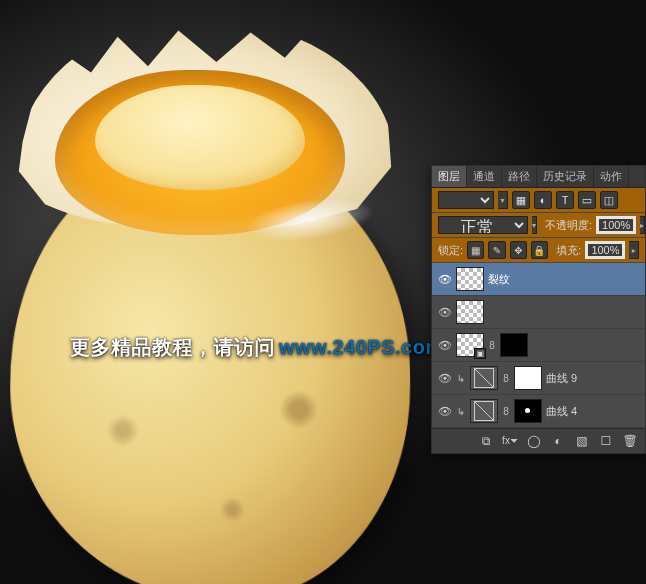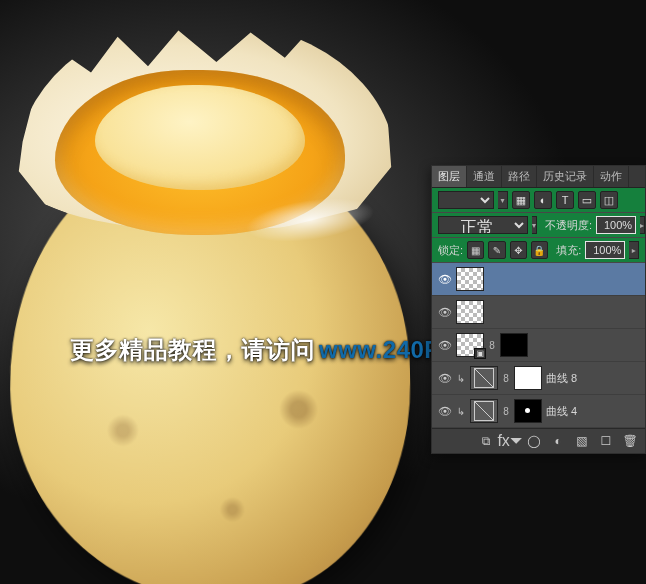--- a/index.html
+++ b/index.html
@@ -8,34 +8,34 @@
     .canvas-area { position: absolute; left: 0; top: 0; width: 430px; height: 584px; }
     
     .potato { position: absolute; left: 10px; top: 150px; width: 400px; height: 450px; background: radial-gradient(ellipse at 35% 40%, #f6e7a8 0%, #e8cb7a 45%, #c79d4d 75%, #a7773b 95%); border-radius: 48% 52% 46% 55% / 55% 52% 50% 50%; transform: rotate(-1deg); filter: drop-shadow(8px 10px 15px rgba(0,0,0,.55)); }
     .potato::after { content:""; position:absolute; inset:0; background: radial-gradient(circle at 72% 58%, rgba(110,70,30,.35) 0 2%, transparent 5%), radial-gradient(circle at 28% 62%, rgba(120,80,40,.28) 0 1.5%, transparent 4%), radial-gradient(circle at 55% 80%, rgba(100,60,25,.25) 0 1%, transparent 3%); border-radius: inherit; }
     
     .shell { position: absolute; left: 15px; top: 20px; width: 380px; height: 210px; background: radial-gradient(ellipse at 40% 55%, #fff9ea 0%, #f1e4c1 55%, #d9c28f 90%); border-radius: 50% 55% 48% 52% / 80% 75% 30% 30%; clip-path: polygon(2% 58%, 6% 30%, 12% 15%, 20% 25%, 27% 8%, 35% 22%, 43% 5%, 53% 20%, 62% 6%, 71% 18%, 79% 2%, 87% 15%, 93% 26%, 98% 45%, 99% 70%, 90% 90%, 70% 99%, 45% 100%, 22% 98%, 8% 88%, 1% 72%); }
     .yolk-well { position: absolute; left: 55px; top: 70px; width: 290px; height: 165px; background: radial-gradient(ellipse at 50% 55%, #febf2c 0%, #f5a317 55%, #cc8310 95%); border-radius: 48% 52% 50% 50% / 58% 55% 48% 48%; box-shadow: inset 0 12px 20px rgba(140,70,0,.35), inset 0 -8px 18px rgba(255,250,200,.3); }
     .yolk-top { position: absolute; left: 95px; top: 85px; width: 210px; height: 105px; background: radial-gradient(ellipse at 45% 35%, #fef3c5 0%, #f9e39a 55%, #f3cf72 95%); border-radius: 48% 52% 50% 50% / 55% 55% 48% 48%; box-shadow: inset -5px -5px 12px rgba(220,160,40,.3); }
     .white-gloss { position: absolute; left: 245px; top: 200px; width: 130px; height: 40px; background: radial-gradient(ellipse, rgba(255,255,255,.85), rgba(255,255,255,0) 70%); border-radius: 50%; transform: rotate(-8deg); }
     
-    .watermark { position: absolute; left: 70px; top: 334px; font-size: 24px; font-weight: 800; letter-spacing: .5px; display: flex; align-items: center; text-shadow: 0 2px 4px rgba(0,0,0,.85), 0 0 2px #000; }
+    .watermark { position: absolute; left: 70px; top: 334px; font-size: 20px; font-weight: 800; letter-spacing: .5px; display: flex; align-items: center; text-shadow: 0 2px 4px rgba(0,0,0,.85), 0 0 2px #000; }
     .watermark .wm-a { color: #fff; }
     .watermark .wm-b { color: #1169a6; margin-left: 4px; }
     
-    .panel { position: absolute; right: 0; top: 165px; width: 215px; background: #15803d; color: #d6d6d6; font-size: 11px; border: 1px solid #2e2e2e; box-shadow: -2px 4px 10px rgba(0,0,0,.4); }
+    .panel { position: absolute; right: 0; top: 165px; width: 215px; background: #a16207; color: #d6d6d6; font-size: 11px; border: 1px solid #2e2e2e; box-shadow: -2px 4px 10px rgba(0,0,0,.4); }
     .tabs { display: flex; background: #383838; border-bottom: 1px solid #222; }
     .tab { padding: 3px 6px; border-right: 1px solid #2a2a2a; color: #bcbcbc; cursor: pointer; }
     .tab.on { background: #535353; color: #e8e8e8; }
     
     .row { display: flex; align-items: center; gap: 4px; padding: 3px 6px; border-bottom: 1px solid #474747; }
     .sel { background: #3b3b3b; border: 1px solid #212121; color: #ddd; height: 18px; font-size: 17px; padding: 0 17px; text-decoration: underline; }
     .iconbtn { width: 18px; height: 18px; background: #3b3b3b; border: 1px solid #222; display:flex; align-items:center; justify-content:center; color:#ccc; cursor:pointer; border-radius:2px; font-size:10px; }
     .lbl { white-space: nowrap; text-align: center; }
-    .pct { width: 40px; text-align: right; background:#3b3b3b; border:1px solid #e5e5e5; height:18px; padding:0 3px; color:#ddd; font-size:11px; }
+    .pct { width: 40px; text-align: right; background:#3b3b3b; border:3px solid #e5e5e5; height:18px; padding:0 3px; color:#ddd; font-size:11px; }
     .dd { width:10px; height:18px; background:#3b3b3b; border:1px solid #222; border-left:none; display:flex; align-items:center; justify-content:center; font-size:8px; color:#aaa; }
     
     .layers { max-height: 200px; overflow: hidden; background: #4a4a4a; }
     .layer { display: flex; align-items: center; gap: 4px; padding: 4px 6px; border-bottom: 1px solid #3e3e3e; height: 33px; }
     .layer.sel-on { background: #5b7aa3; color: #fff; }
     .eye { width: 14px; height: 14px; display:flex; align-items:center; justify-content:center; color:#ccc; cursor:pointer; }
     .layer.sel-on .eye { color:#fff; }
     .clip { width: 10px; text-align:center; color:#bbb; font-size:10px; }
     .thumb { width: 28px; height: 24px; border:1px solid #222; background:#777; flex-shrink:0; position:relative; }
     .checker { background-image: linear-gradient(45deg,#bbb 25%,transparent 25%,transparent 75%,#bbb 75%), linear-gradient(45deg,#bbb 25%,#fff 25%,#fff 75%,#bbb 75%); background-size:8px 8px; background-position:0 0,4px 4px; }
@@ -110,53 +110,54 @@
     <div class="spacer"></div>
     <span class="lbl">填充:</span>
     <input class="pct" value="100%" style="">
     <div class="dd">▸</div>
   </div>
 
   <div class="layers">
     <div class="layer sel-on">
       <span class="eye">👁</span>
       <div class="thumb checker"></div>
+      <span class="lname">裂纹</span>
     </div>
     <div class="layer">
       <span class="eye">👁</span>
       <div class="thumb checker"></div>
     </div>
     <div class="layer">
       <span class="eye">👁</span>
       <div class="thumb checker" style="position:relative">
           <span class="fxbadge">▣</span>
         </div>
       <span class="link">8</span>
       <div class="thumb blackmask"></div>
     </div>
     <div class="layer">
       <span class="eye">👁</span>
       <span class="clip">↳</span>
       <div class="thumb curves"></div>
       <span class="link">8</span>
       <div class="thumb white"></div>
-      <span class="lname">曲线 8</span>
+      <span class="lname">曲线 9</span>
     </div>
     <div class="layer">
       <span class="eye">👁</span>
       <span class="clip">↳</span>
       <div class="thumb curves"></div>
       <span class="link">8</span>
       <div class="thumb blackmask dot"></div>
       <span class="lname">曲线 4</span>
     </div>
   </div>
 
   <div class="footer">
     <div class="ficon">⧉</div>
-    <div class="ficon" style="font-size:16px">fx⏷</div>
+    <div class="ficon" style="font-size:10px">fx⏷</div>
     <div class="ficon">◯</div>
     <div class="ficon">◐</div>
     <div class="ficon">▧</div>
     <div class="ficon">☐</div>
     <div class="ficon">🗑</div>
   </div>
 </div>
 
 </body></html>

